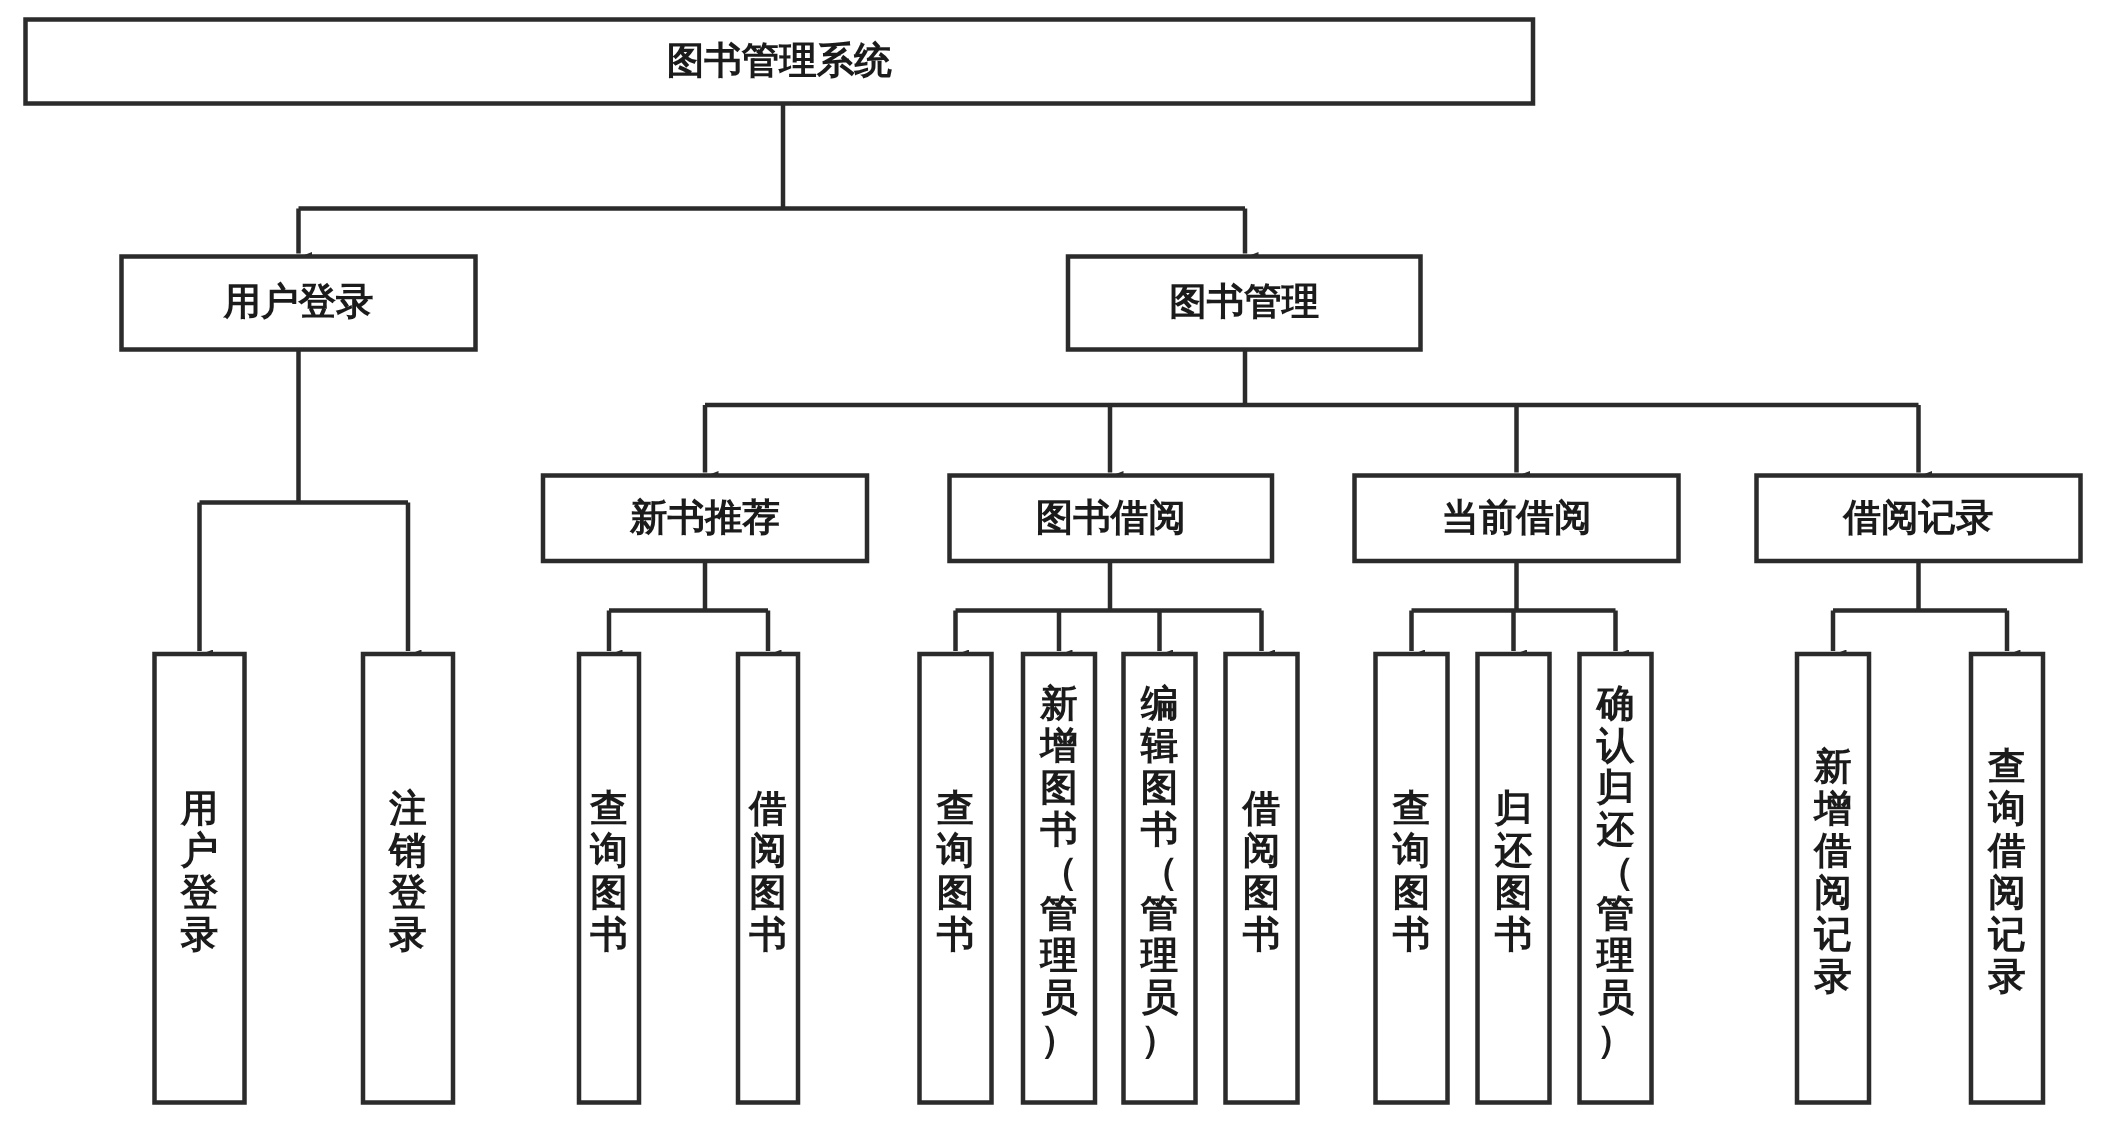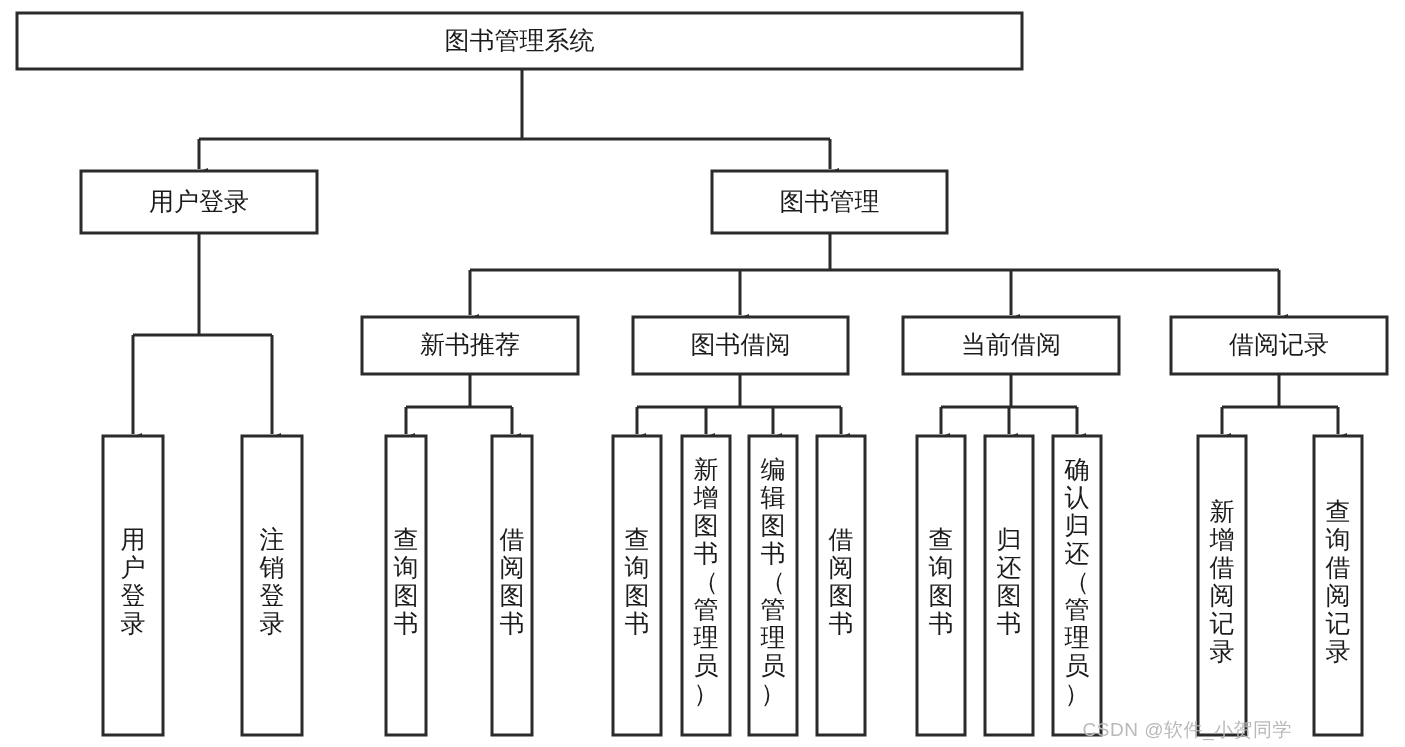--- a/index.html
+++ b/index.html
@@ -11,20 +11,21 @@
     width: 1405px;
     height: 747px;
     font-family: "Liberation Sans", "DejaVu Sans", sans-serif;
     overflow: hidden;
     position: relative;
   }
   #diagram-root {
     position: relative;
     width: 1300px;
     height: 747px;
+    font-weight: bold;
   }
   svg#tree-svg {
     position: absolute;
     left: 0;
     top: 0;
     width: 1405px;
     height: 747px;
     display: block;
   }
   .node-box {
@@ -188,14 +189,13 @@
         <g>
           <rect x="1198" y="436" width="48" height="299" class="node-box"></rect>
           <text x="1222" class="node-label-v"><tspan x="1222" y="519.5">新</tspan><tspan x="1222" y="547.5">增</tspan><tspan x="1222" y="575.5">借</tspan><tspan x="1222" y="603.5">阅</tspan><tspan x="1222" y="631.5">记</tspan><tspan x="1222" y="659.5">录</tspan></text>
         </g>
         <g>
           <rect x="1314" y="436" width="48" height="299" class="node-box"></rect>
           <text x="1338" class="node-label-v"><tspan x="1338" y="519.5">查</tspan><tspan x="1338" y="547.5">询</tspan><tspan x="1338" y="575.5">借</tspan><tspan x="1338" y="603.5">阅</tspan><tspan x="1338" y="631.5">记</tspan><tspan x="1338" y="659.5">录</tspan></text>
         </g>
       </g>
   </svg>
-  <div class="watermark">CSDN @软件_小贺同学</div>
 </div>
 
 </body></html>

